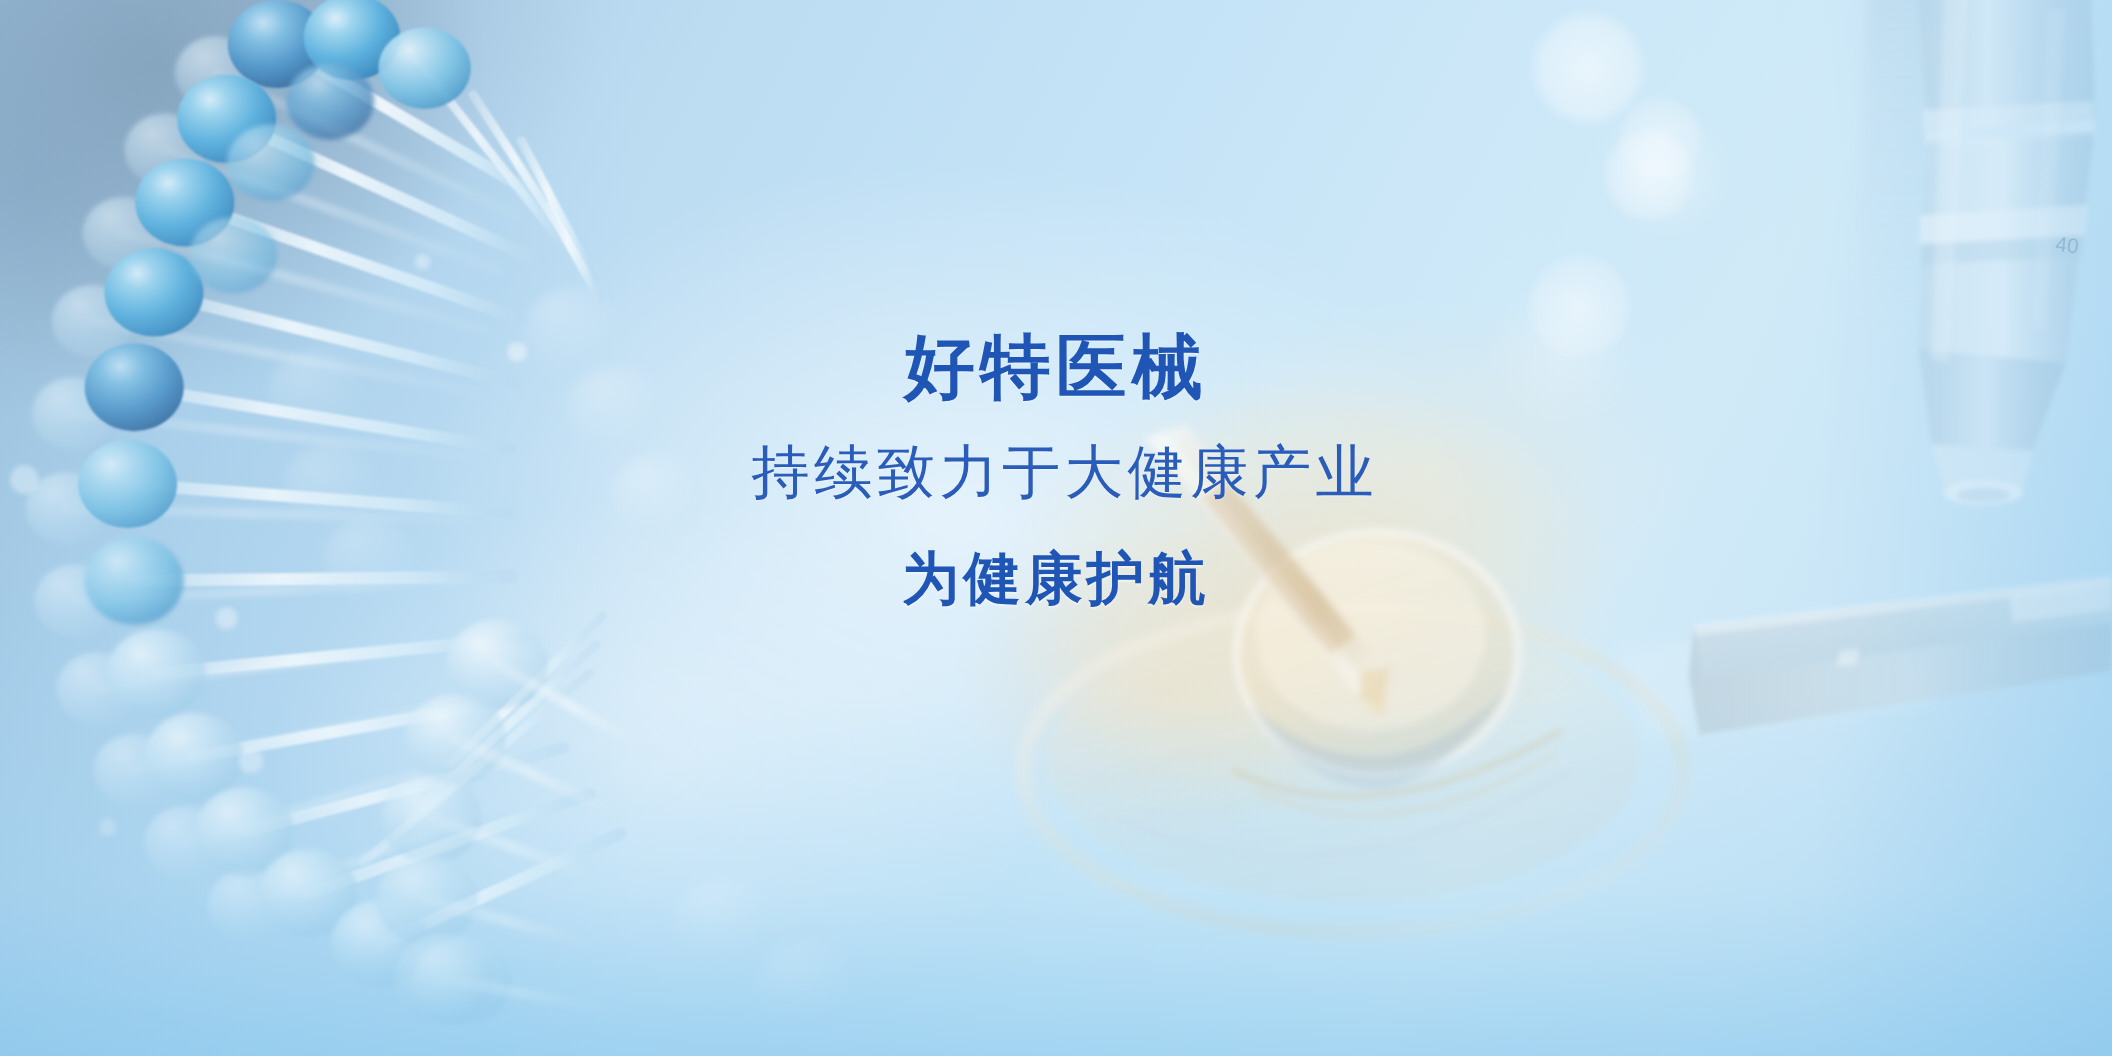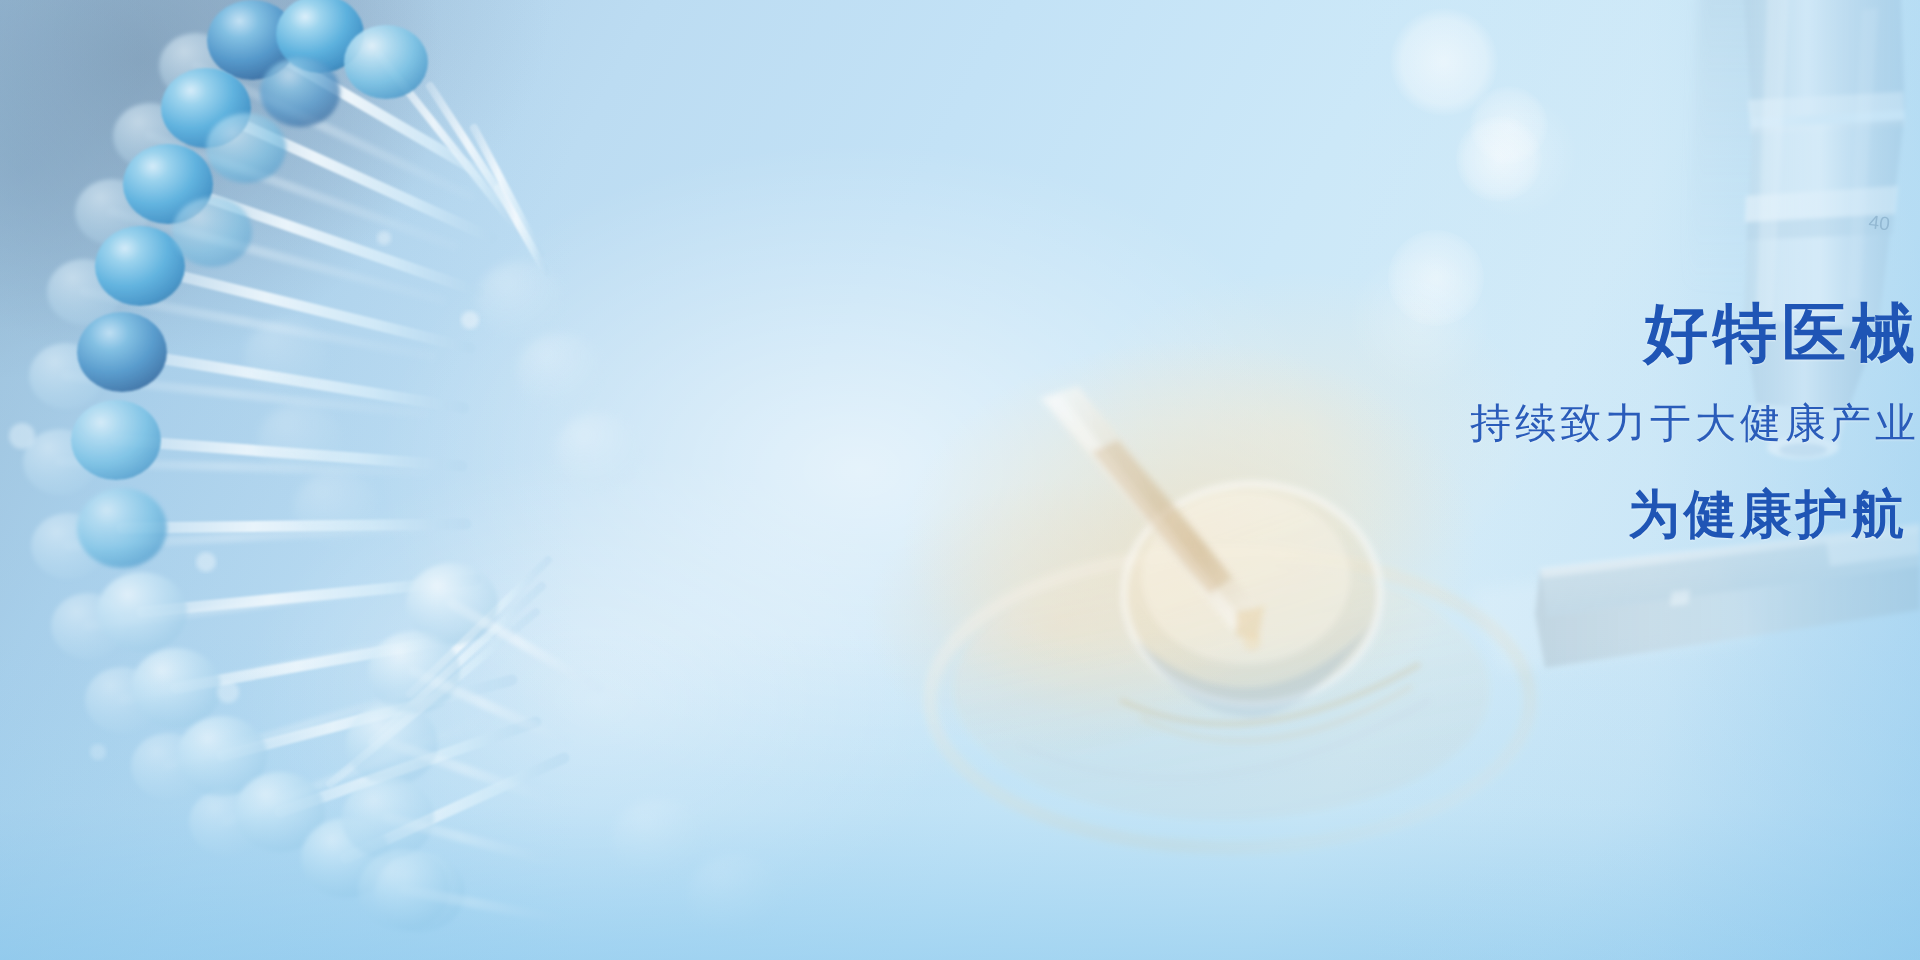--- a/index.html
+++ b/index.html
@@ -66,30 +66,30 @@
 
   
   .bokeh{position:absolute;border-radius:50%;pointer-events:none;}
 
   
   .art{position:absolute;inset:0;pointer-events:none;}
 
   
   #text-block{
     position:absolute;left:0;right:0;top:300px;
-    text-align:right;z-index:40;
+    text-align:center;z-index:40;
   }
   #company-title{
     font-size:64px;line-height:1.04;font-weight:700;
     color:#1f55b5;letter-spacing:5px;
     margin:0 0 34px 0;
     text-shadow:0 1px 2px rgba(255,255,255,.45);
   }
   #tagline-primary{
-    font-size:41px;line-height:1.1;font-weight:400;
+    font-size:53px;line-height:1.1;font-weight:400;
     color:#2a5cba;letter-spacing:4px;
     margin:0 0 40px 16px;
     text-shadow:0 1px 2px rgba(255,255,255,.40);
   }
   #tagline-secondary{
     font-size:52px;line-height:1.08;font-weight:700;
     color:#1f55b5;letter-spacing:4px;
     margin:12px;
     text-shadow:0 1px 2px rgba(255,255,255,.45);
   }

